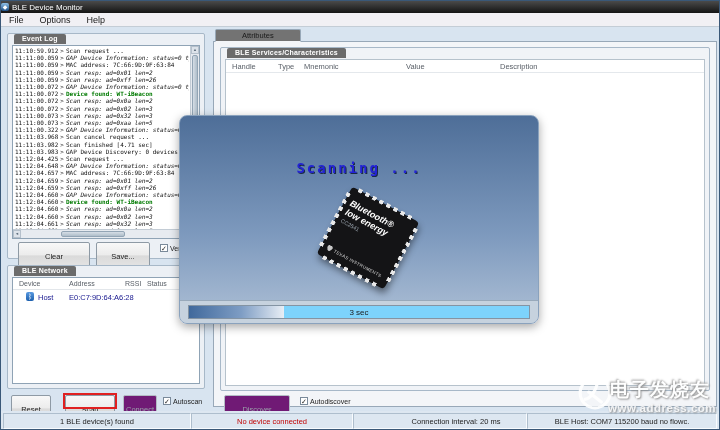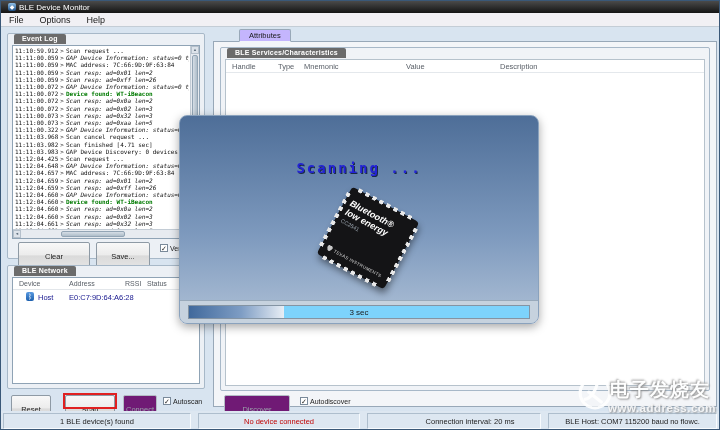--- a/index.html
+++ b/index.html
@@ -5,21 +5,21 @@
   * { box-sizing: border-box; margin: 0; padding: 0; }
   html,body { width:720px; height:430px; overflow:hidden; }
   body { font-family:"Liberation Sans", sans-serif; background:#b9c8d8; }
 
   #window { position:relative; width:720px; height:430px; background:#d8e4f0;
             border:1px solid #3a5878; overflow:hidden; }
 
   
   .titlebar { position:absolute; left:0; top:0; right:0; height:12px;
               background:linear-gradient(#4a4a4a,#141414); color:#fff;
-              display:flex; align-items:center; gap:3px; padding:0 7px; font-size:8px; }
+              display:flex; align-items:center; gap:3px; padding:0 0; font-size:8px; }
   .app-icon { width:8px; height:8px; border-radius:2px; flex:none;
               background:linear-gradient(#8fc0e8,#1d4f86); color:#fff; font-size:6px;
               line-height:8px; text-align:center; }
   .menubar { position:absolute; left:0; top:12px; right:0; height:14px; background:#f1f0f4;
              border-bottom:1px solid #c4cdd6; display:flex; align-items:center; font-size:9px; color:#1a1a1a; }
   .menu-item { padding:0 8px; height:100%; display:flex; align-items:center; }
 
   
   .groupbox { position:absolute; background:#ecf0f5; border:1px solid #a7b8c8; border-radius:2px; }
   .group-tab { position:absolute; left:6px; top:0; height:10px; background:#6b6b6b; color:#fff;
@@ -60,33 +60,33 @@
   .net-table { position:absolute; left:4px; top:11px; right:4px; bottom:4px; background:#fff; border:1px solid #8fa3b5; }
   .net-head { position:absolute; left:0; right:0; top:0; height:12px; border-bottom:1px solid #e2e6ea;
               font-size:7px; color:#5a6068; }
   .net-head span { position:absolute; top:2px; }
   .net-row { position:absolute; left:0; right:0; top:13px; height:12px; font-size:7.5px; color:#16168e; }
   .bt-icon { position:absolute; left:13px; top:1px; width:8px; height:9px; background:linear-gradient(#5a9ae0,#1c5fae);
              border-radius:2px; color:#fff; font-size:7px; line-height:9px; text-align:center; }
 
   
   .tab-strip { position:absolute; left:212px; top:28px; width:504px; height:13px; }
-  .tab-active { position:absolute; left:2px; top:0; height:13px; padding:0 9px; display:flex; align-items:center;
-                background:#c4b5fd; border:1px solid #98a8b8; border-bottom:1px solid #f3f5f8;
-                border-radius:2px 2px 0 0; font-size:7.5px; color:#1a1a1a; z-index:2;margin-left:24px; }
+  .tab-active { position:absolute; left:2px; top:0; height:13px; padding:0 26px; display:flex; align-items:center;
+                background:#737373; border:1px solid #98a8b8; border-bottom:1px solid #f3f5f8;
+                border-radius:2px 2px 0 0; font-size:7.5px; color:#1a1a1a; z-index:2; }
   .right-content { position:absolute; left:212px; top:40px; width:504px; height:366px;
                    background:#f3f5f8; border:1px solid #98a8b8; }
   .attr-table { position:absolute; left:4px; top:11px; right:4px; bottom:4px; background:#fff; border:1px solid #b6c2cc; }
   .attr-head { position:absolute; left:0; right:0; top:0; height:13px; border-bottom:1px solid #e4e8ec;
                font-size:7.5px; color:#5a6068; }
   .attr-head span { position:absolute; top:2px; }
 
   
   .statusbar { position:absolute; left:0; right:0; top:410px; height:20px; background:#dde7f1;
-               display:flex; gap:7px; padding:2px; font-size:7.5px; color:#1c1c1c; }
+               display:flex; gap:0; padding:2px; font-size:7.5px; color:#1c1c1c; }
   .status-cell { border:1px solid; border-color:#aebecd #f8fbfe #f8fbfe #aebecd;
                  display:flex; align-items:center; justify-content:center; white-space:nowrap; }
   .status-cell.err { color:#c00000; }
 
   
   .scan-dialog { position:absolute; left:178px; top:114px; width:360px; height:209px; z-index:40;
                  border-radius:8px; border:1px solid #8aa2bd; overflow:hidden;
                  background:linear-gradient(180deg,#4e6e98 0%,#7e9abe 58%,#aec0d6 100%);
                  box-shadow:0 3px 10px rgba(0,0,0,.35); }
   .scanning-text { position:absolute; left:0; right:0; top:44px; text-align:center;

